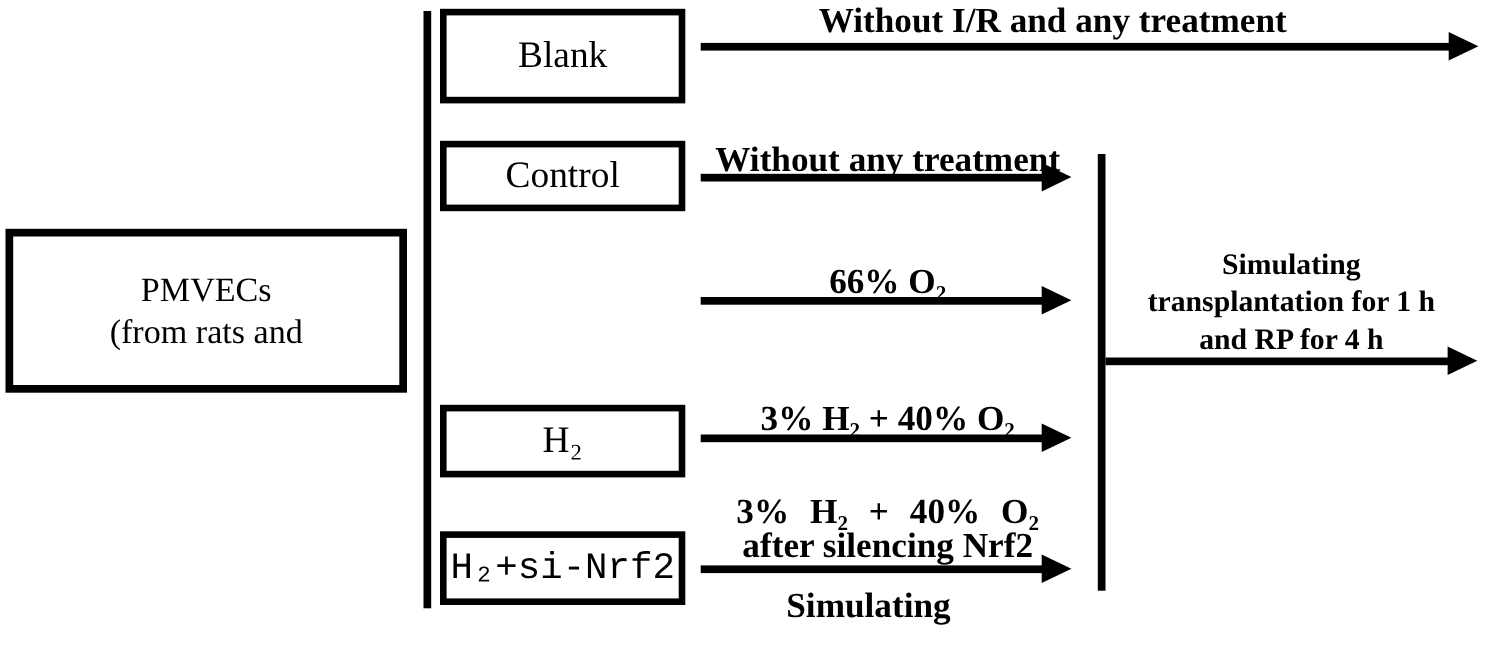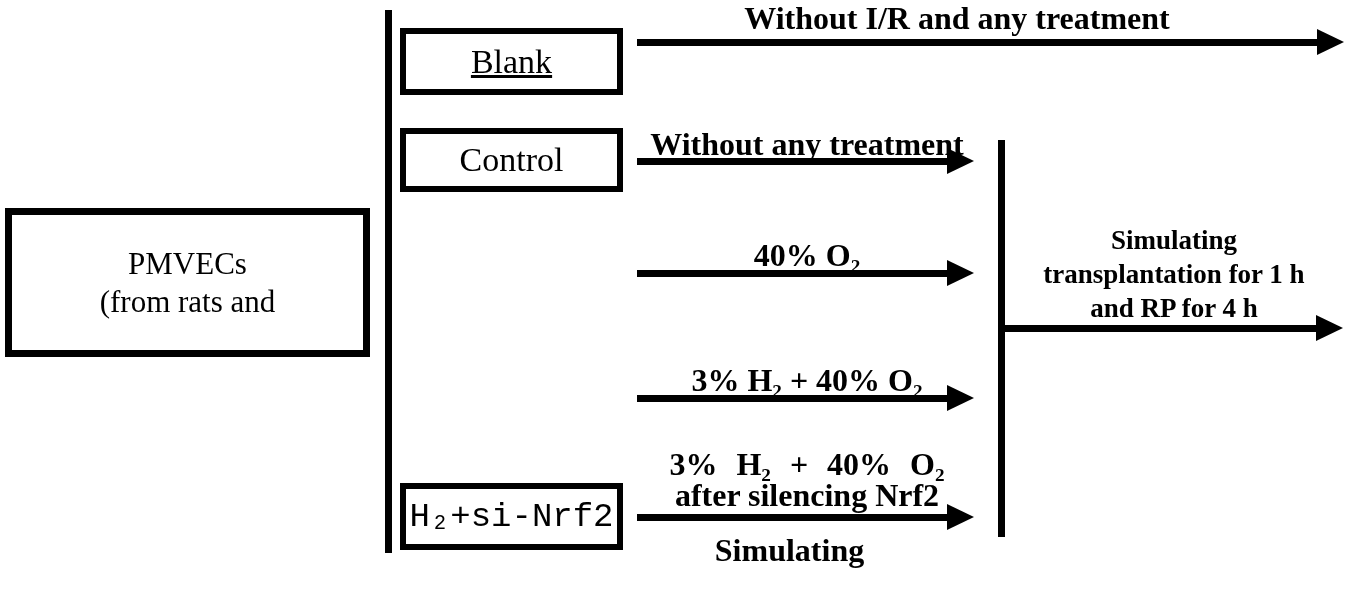--- a/index.html
+++ b/index.html
@@ -32,21 +32,21 @@
     left: 5px; top: 208px; width: 365px; height: 149px;
     border-width: 7px;
     flex-direction: column;
     font-size: 31px;
     line-height: 38px;
   }
   .group-box {
     left: 400px; width: 223px;
     font-size: 34px;
   }
-  .box-blank   { top: 28px;  height: 67px; text-decoration: underline; }
+  .box-blank   { top: 8px;  height: 86px; }
   .box-control { top: 128px; height: 64px; }
   .box-o2      { top: 244px; height: 64px; }
   .box-h2      { top: 368px; height: 66px; }
   .box-h2si    { top: 483px; height: 67px; font-family: Liberation Mono, monospace; }
 
   
   .vline {
     position: absolute;
     width: 7px;
     background: #000;
@@ -98,41 +98,44 @@
   </div>
 
   <div class="vline trunk-line"></div>
 
   <div class="node-box group-box box-blank">
     <span>Blank</span>
   </div>
   <div class="node-box group-box box-control">
     <span>Control</span>
   </div>
+  <div class="node-box group-box box-h2">
+    <span>H₂</span>
+  </div>
   <div class="node-box group-box box-h2si">
     <span>H₂+si-Nrf2</span>
   </div>
 
   <div>
     <div class="arrow-line" style="left:637px; top:39px; width:682px;"></div>
     <div class="arrow-head" style="left:1317px; top:29px;"></div>
   </div>
   <div class="flow-label lbl-blank">Without I/R and any treatment</div>
 
   <div>
     <div class="arrow-line" style="left:637px; top:158px; width:312px;"></div>
     <div class="arrow-head" style="left:947px; top:148px;"></div>
   </div>
   <div class="flow-label lbl-control">Without any treatment</div>
 
   <div>
     <div class="arrow-line" style="left:637px; top:270px; width:312px;"></div>
     <div class="arrow-head" style="left:947px; top:260px;"></div>
   </div>
-  <div class="flow-label lbl-o2">40% O₂</div>
+  <div class="flow-label lbl-o2">66% O₂</div>
 
   <div>
     <div class="arrow-line" style="left:637px; top:395px; width:312px;"></div>
     <div class="arrow-head" style="left:947px; top:385px;"></div>
   </div>
   <div class="flow-label lbl-h2">3% H₂ + 40% O₂</div>
 
   <div>
     <div class="arrow-line" style="left:637px; top:514px; width:312px;"></div>
     <div class="arrow-head" style="left:947px; top:504px;"></div>

